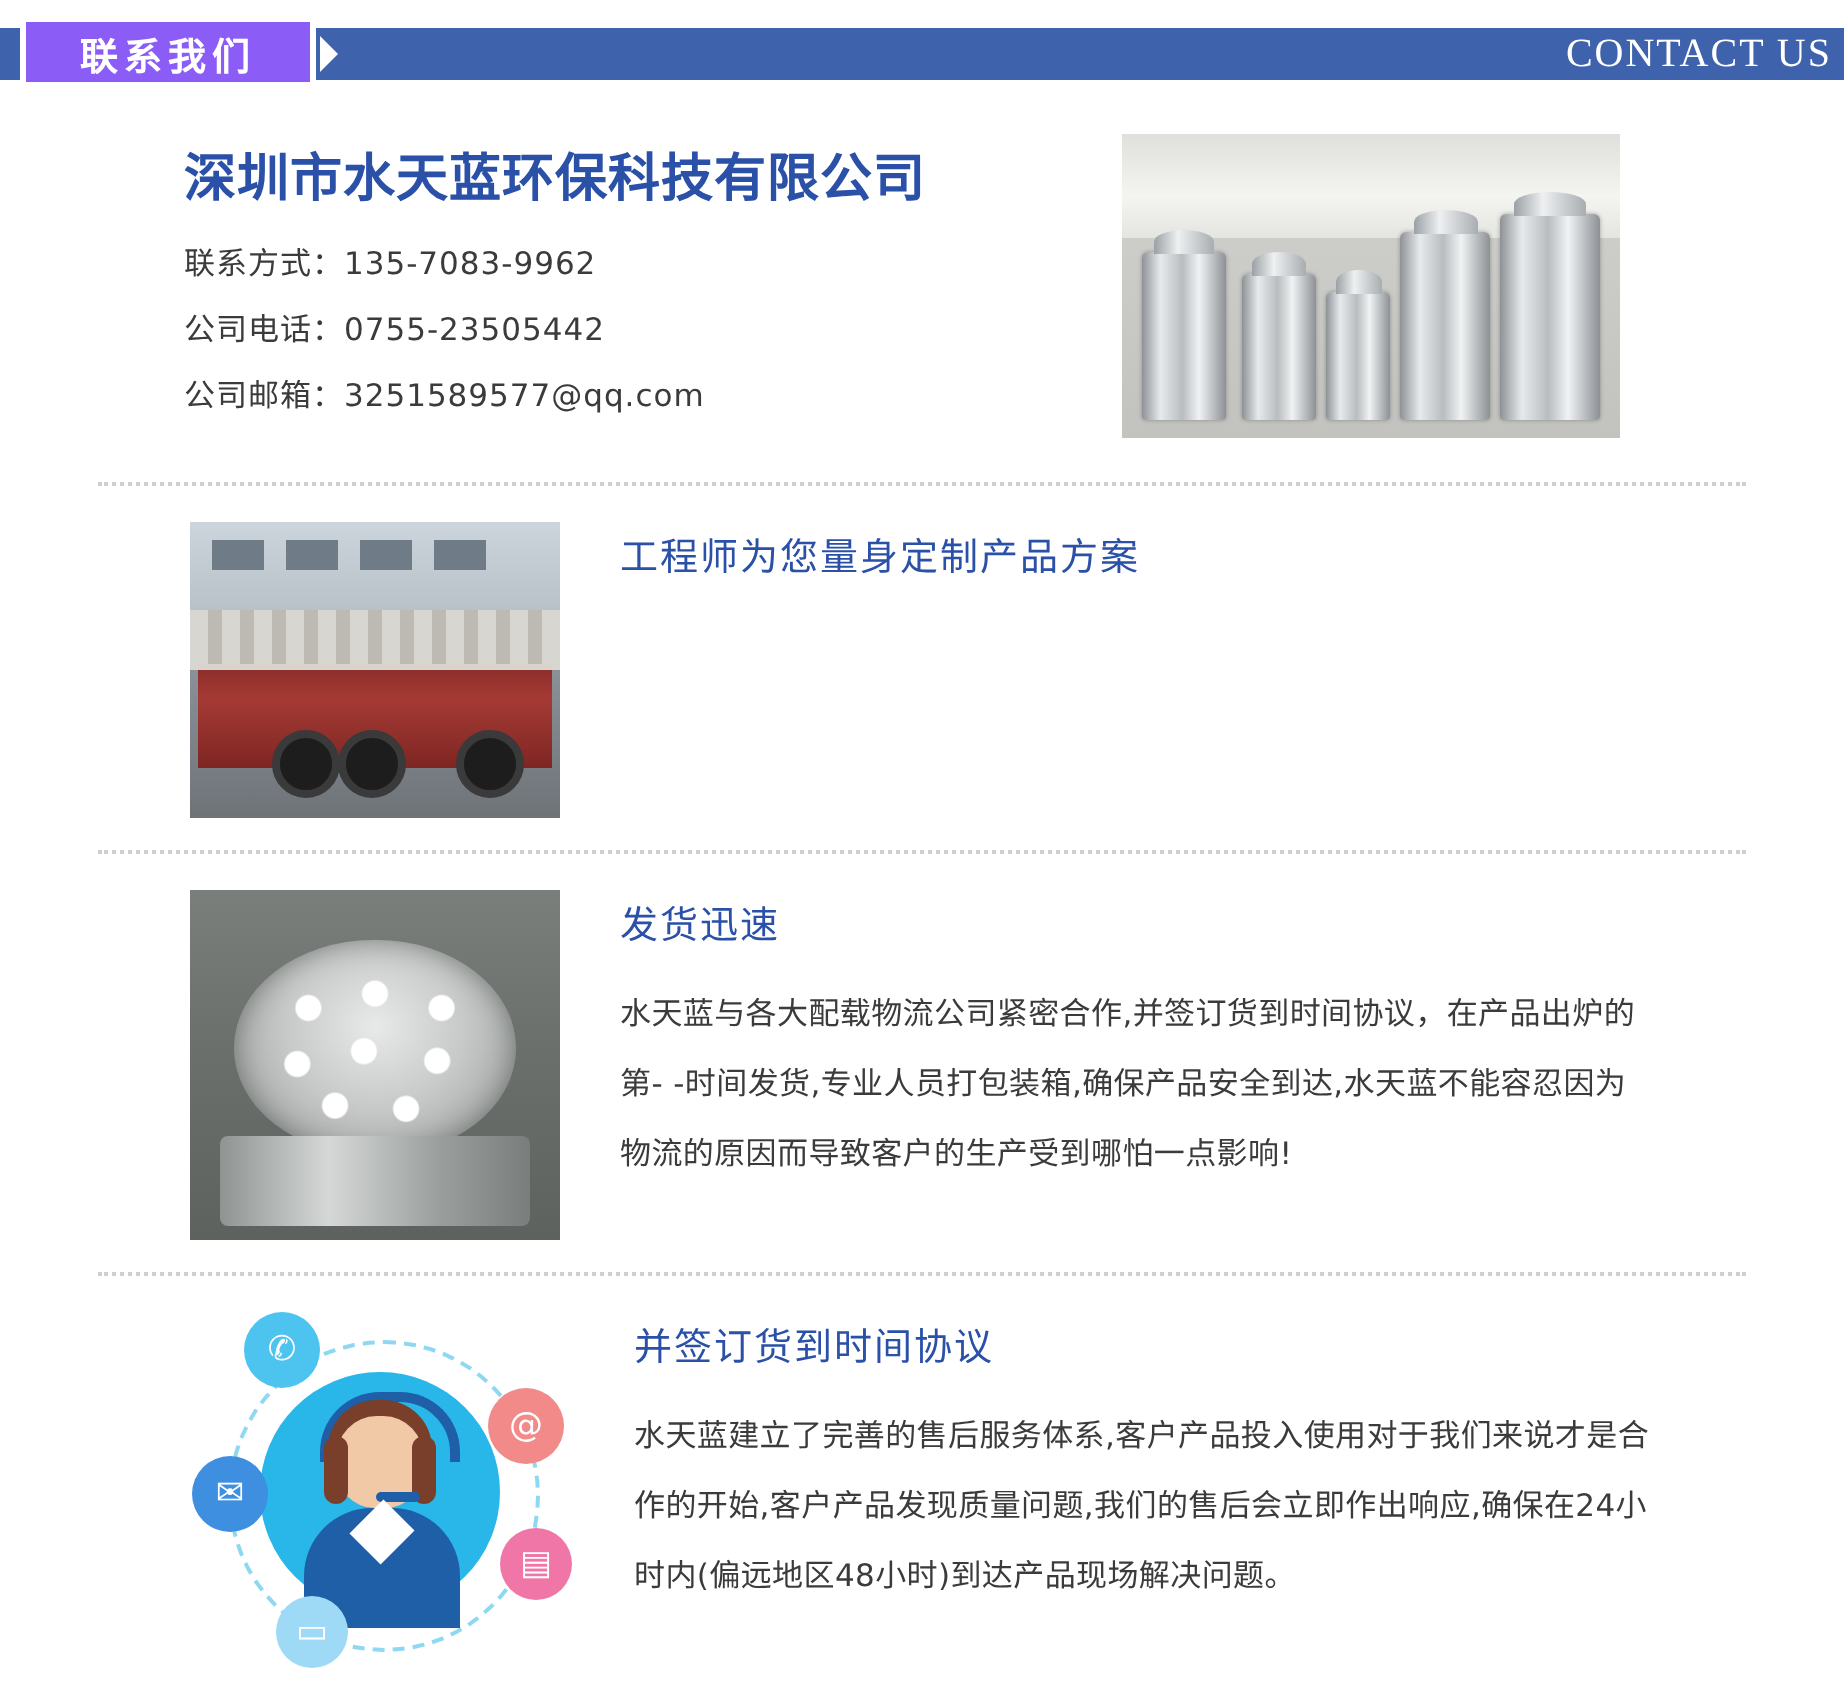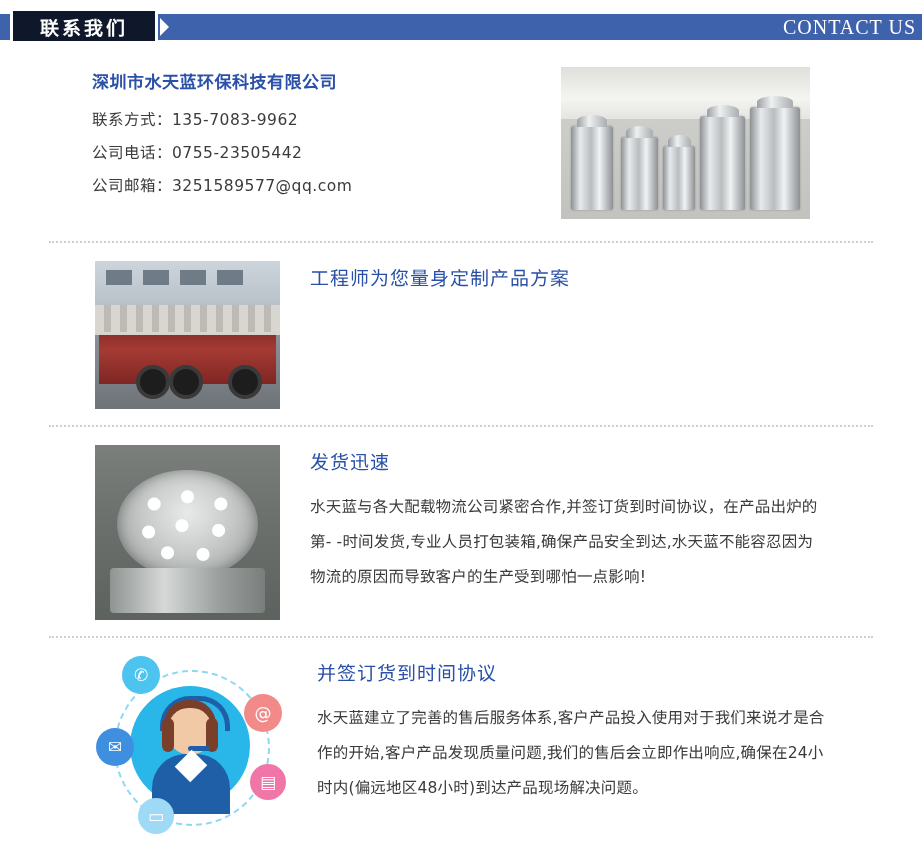--- a/index.html
+++ b/index.html
@@ -37,21 +37,21 @@
     width: 922px;
     height: 20px;
     background: #3f62ad;
   }
   .header-tab {
     position: absolute;
     left: 10px;
     top: 8px;
     width: 148px;
     height: 36px;
-    background: #0f172a;
+    background: #8b5cf6;
     border: 3px solid #ffffff;
     box-sizing: border-box;
     display: flex;
     align-items: center;
     justify-content: center;
   }
   .header-tab span {
     color: #ffffff;
     font-size: 19px;
     font-weight: bold;
@@ -86,21 +86,21 @@
     height: 175px;
   }
   .contact-text {
     position: absolute;
     left: 92px;
     top: 16px;
     width: 450px;
   }
   .company-name {
     color: #2a50a8;
-    font-size: 17px;
+    font-size: 26px;
     font-weight: bold;
     font-family: "DejaVu Sans", "Liberation Sans", sans-serif;
     margin-bottom: 14px;
     letter-spacing: 0.5px;
   }
   .contact-line {
     font-size: 15.5px;
     color: #3b3b3b;
     margin-bottom: 11px;
     font-family: "DejaVu Sans", "Liberation Sans", sans-serif;

